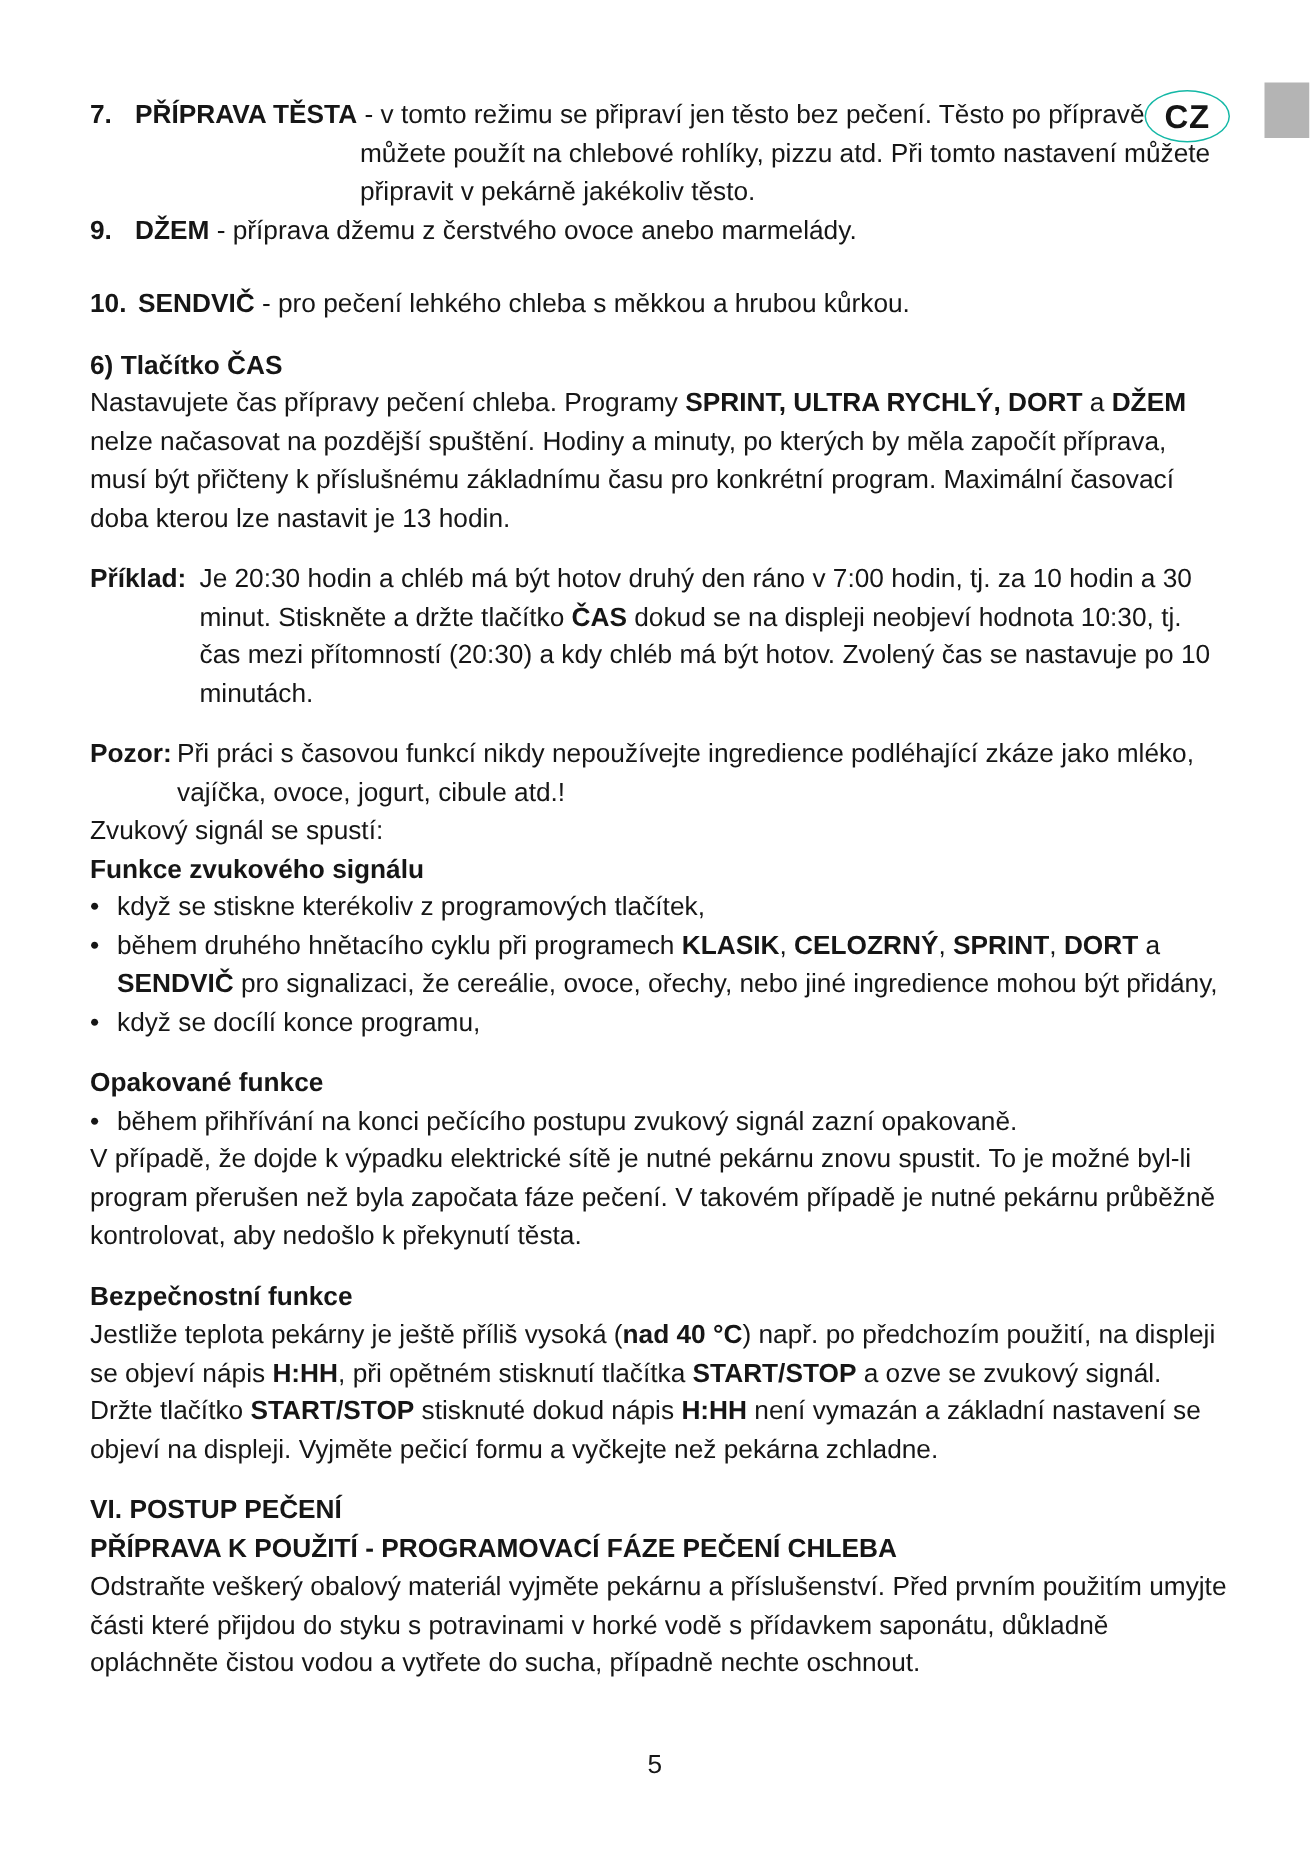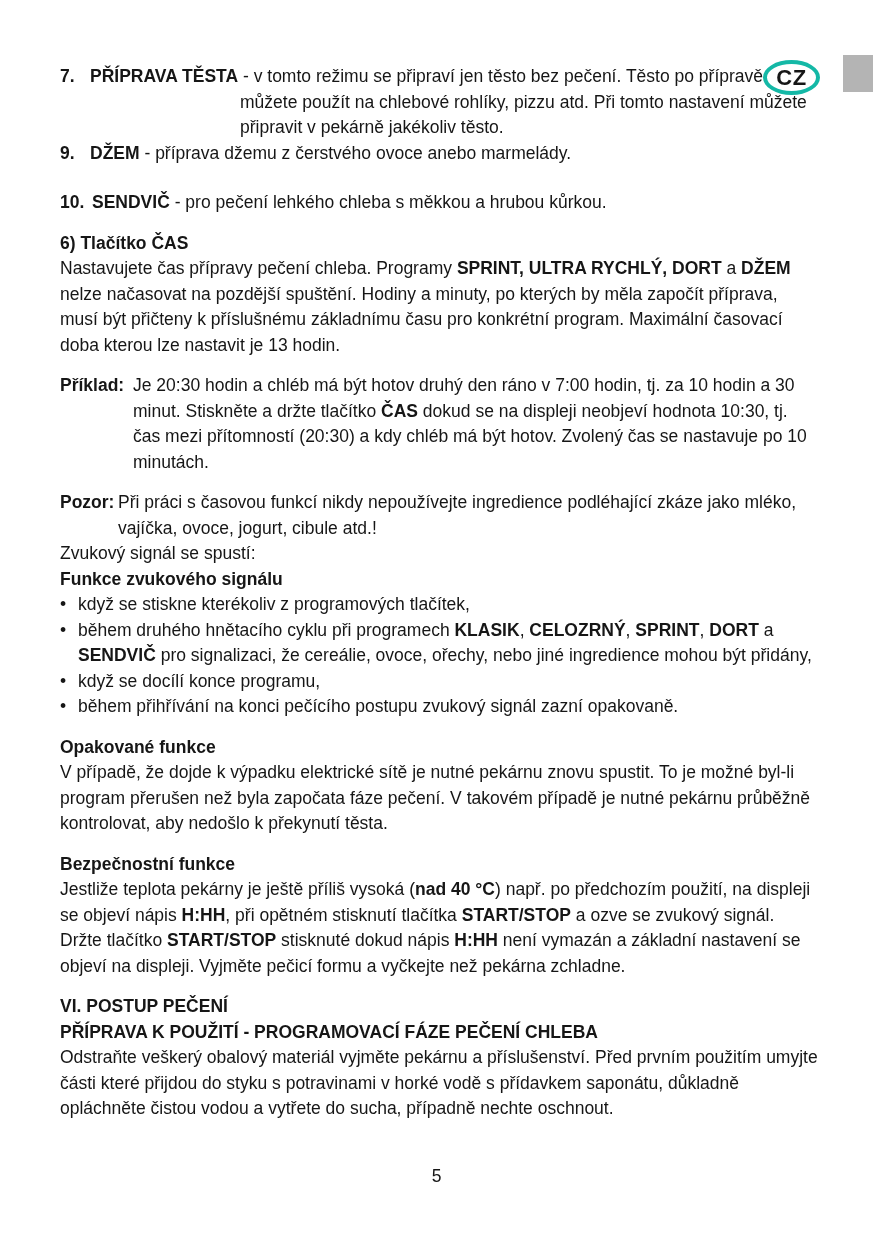--- a/index.html
+++ b/index.html
@@ -33,21 +33,21 @@
     width: 30px;
     height: 37px;
     background: #b4b4b4;
   }
   .cz-badge {
     position: absolute;
     top: 60px;
     left: 763px;
     width: 57px;
     height: 35px;
-    border: 4px solid #14b8a6;
+    border: 1px solid #14b8a6;
     border-radius: 50%;
     background: #fff;
     display: flex;
     align-items: center;
     justify-content: center;
     font-weight: bold;
     font-size: 22px;
     letter-spacing: 0.5px;
   }
   .page-number {
@@ -73,22 +73,22 @@
       <div class="block list-item" style="padding-left: 32px; text-indent: -32px;"><span class="marker b" style="width: 32px; margin-top: 24px;">10.</span><span class="b">SENDVIČ</span><span> - pro pečení lehkého chleba s měkkou a hrubou kůrkou.</span></div>
       <div class="block heading gap"><span class="b">6) Tlačítko ČAS</span></div>
       <div class="block paragraph"><span>Nastavujete čas přípravy pečení chleba. Programy </span><span class="b">SPRINT, ULTRA RYCHLÝ, DORT</span><span> a </span><span class="b">DŽEM</span><span> nelze načasovat na pozdější spuštění. Hodiny a minuty, po kterých by měla započít příprava, musí být přičteny k příslušnému základnímu času pro konkrétní program. Maximální časovací doba kterou lze nastavit je 13 hodin.</span></div>
       <div class="block labeled-note gap" style="padding-left: 73px; text-indent: -73px;"><span class="marker b" style="width: 73px;">Příklad:</span><span>Je 20:30 hodin a chléb má být hotov druhý den ráno v 7:00 hodin, tj. za 10 hodin a 30 minut. Stiskněte a držte tlačítko </span><span class="b">ČAS</span><span> dokud se na displeji neobjeví hodnota 10:30, tj. čas mezi přítomností (20:30) a kdy chléb má být hotov. Zvolený čas se nastavuje po 10 minutách.</span></div>
       <div class="block labeled-note gap" style="padding-left: 58px; text-indent: -58px;"><span class="marker b" style="width: 58px;">Pozor:</span><span>Při práci s časovou funkcí nikdy nepoužívejte ingredience podléhající zkáze jako mléko, vajíčka, ovoce, jogurt, cibule atd.!</span></div>
       <div class="block paragraph"><span>Zvukový signál se spustí:</span></div>
       <div class="block heading"><span class="b">Funkce zvukového signálu</span></div>
       <div class="block bullet" style="padding-left: 18px; text-indent: -18px;"><span class="marker" style="width: 18px;">•</span><span>když se stiskne kterékoliv z programových tlačítek,</span></div>
       <div class="block bullet" style="padding-left: 18px; text-indent: -18px;"><span class="marker" style="width: 18px;">•</span><span>během druhého hnětacího cyklu při programech </span><span class="b">KLASIK</span><span>, </span><span class="b">CELOZRNÝ</span><span>, </span><span class="b">SPRINT</span><span>, </span><span class="b">DORT</span><span> a </span><span class="b">SENDVIČ</span><span> pro signalizaci, že cereálie, ovoce, ořechy, nebo jiné ingredience mohou být přidány,</span></div>
       <div class="block bullet" style="padding-left: 18px; text-indent: -18px;"><span class="marker" style="width: 18px;">•</span><span>když se docílí konce programu,</span></div>
+      <div class="block heading gap"><span class="b">Opakované funkce</span></div>
       <div class="block bullet" style="padding-left: 18px; text-indent: -18px;"><span class="marker" style="width: 18px;">•</span><span>během přihřívání na konci pečícího postupu zvukový signál zazní opakovaně.</span></div>
-      <div class="block heading gap"><span class="b">Opakované funkce</span></div>
       <div class="block paragraph"><span>V případě, že dojde k výpadku elektrické sítě je nutné pekárnu znovu spustit. To je možné byl-li program přerušen než byla započata fáze pečení. V takovém případě je nutné pekárnu průběžně kontrolovat, aby nedošlo k překynutí těsta.</span></div>
       <div class="block heading gap"><span class="b">Bezpečnostní funkce</span></div>
       <div class="block paragraph"><span>Jestliže teplota pekárny je ještě příliš vysoká (</span><span class="b">nad 40 °C</span><span>) např. po předchozím použití, na displeji se objeví nápis </span><span class="b">H:HH</span><span>, při opětném stisknutí tlačítka </span><span class="b">START/STOP</span><span> a ozve se zvukový signál. Držte tlačítko </span><span class="b">START/STOP</span><span> stisknuté dokud nápis </span><span class="b">H:HH</span><span> není vymazán a základní nastavení se objeví na displeji. Vyjměte pečicí formu a vyčkejte než pekárna zchladne.</span></div>
       <div class="block heading gap"><span class="b">VI. POSTUP PEČENÍ</span></div>
       <div class="block heading"><span class="b">PŘÍPRAVA K POUŽITÍ - PROGRAMOVACÍ FÁZE PEČENÍ CHLEBA</span></div>
       <div class="block paragraph"><span>Odstraňte veškerý obalový materiál vyjměte pekárnu a příslušenství. Před prvním použitím umyjte části které přijdou do styku s potravinami v horké vodě s přídavkem saponátu, důkladně opláchněte čistou vodou a vytřete do sucha, případně nechte oschnout.</span></div>
     </div>
   <div class="page-number">5</div>
 </div>
 

